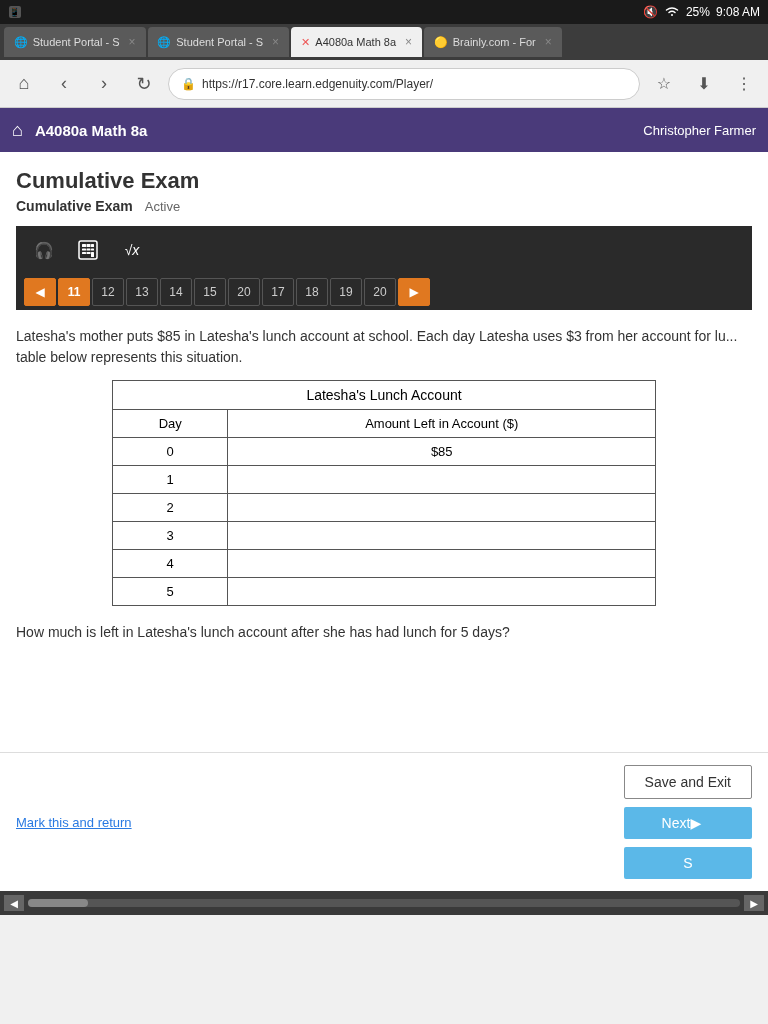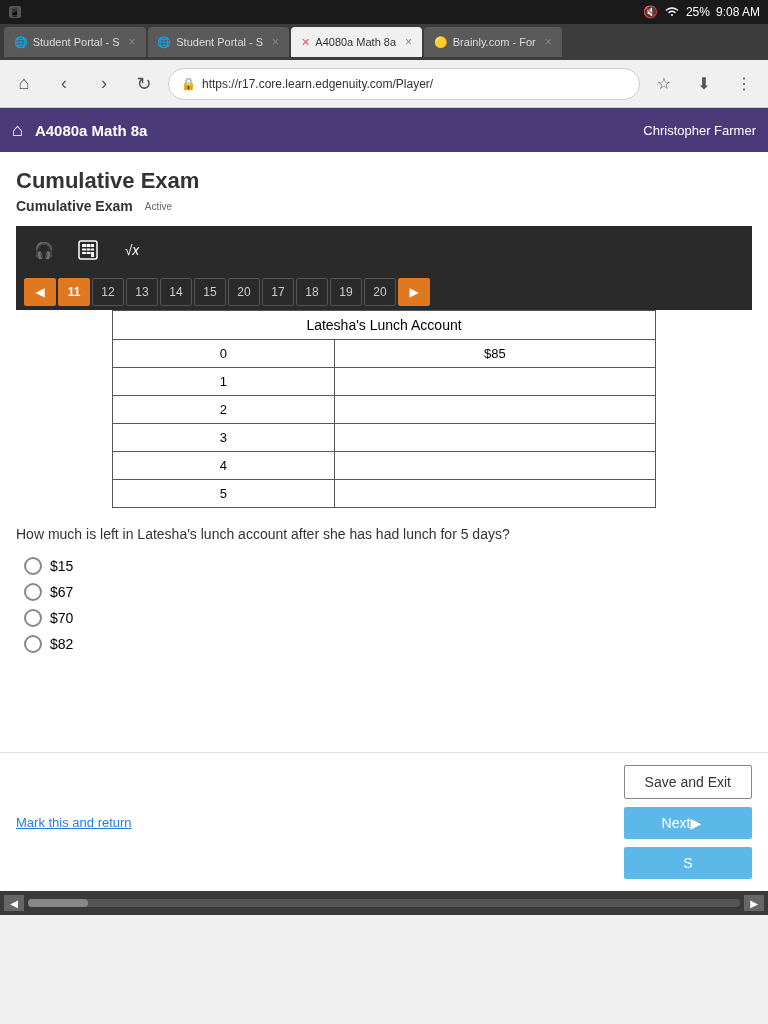--- a/index.html
+++ b/index.html
@@ -148,21 +148,21 @@
       align-items: center;
       gap: 12px;
       margin-bottom: 12px;
     }
     .breadcrumb-label {
       font-size: 14px;
       font-weight: bold;
       color: #333;
     }
     .status-active {
-      font-size: 10px;
+      font-size: 13px;
       color: #666;
     }
 
     
     .toolbar {
       background: #2a2a2a;
       display: flex;
       align-items: center;
       padding: 6px 8px;
       gap: 4px;
@@ -472,26 +472,33 @@
     <button class="page-btn">14</button>
     <button class="page-btn">15</button>
     <button class="page-btn">20</button>
     <button class="page-btn">17</button>
     <button class="page-btn">18</button>
     <button class="page-btn">19</button>
     <button class="page-btn">20</button>
     <button class="page-btn arrow">▶</button>
   </div>
 
+  <p class="question-text">
+    Latesha's mother puts $85 in Latesha's lunch account at school. Each day Latesha uses $3 from her account for lu... table below represents this situation.
+  </p>
 
   <table class="lunch-table">
     <thead>
       <tr>
         <th colspan="2" class="table-header">Latesha's Lunch Account</th>
       </tr>
+      <tr>
+        <th class="col-header">Day</th>
+        <th class="col-header">Amount Left in Account ($)</th>
+      </tr>
     </thead>
     <tbody>
       <tr>
         <td>0</td>
         <td>$85</td>
       </tr>
       <tr>
         <td>1</td>
         <td></td>
       </tr>
@@ -509,38 +516,20 @@
       </tr>
       <tr>
         <td>5</td>
         <td></td>
       </tr>
     </tbody>
   </table>
 
   <p class="answer-question">How much is left in Latesha's lunch account after she has had lunch for 5 days?</p>
 
-  <div class="answer-options">
-    <label class="answer-option">
-      <div class="radio-btn"></div>
-      <span>$15</span>
-    </label>
-    <label class="answer-option">
-      <div class="radio-btn"></div>
-      <span>$67</span>
-    </label>
-    <label class="answer-option">
-      <div class="radio-btn"></div>
-      <span>$70</span>
-    </label>
-    <label class="answer-option">
-      <div class="radio-btn"></div>
-      <span>$82</span>
-    </label>
-  </div>
 
 </div>
 
 <div class="bottom-bar">
   <button class="mark-link">Mark this and return</button>
   <div class="bottom-actions">
     <button class="btn-save-exit">Save and Exit</button>
     <button class="btn-next">
       <span>Next</span>
       <span>▶</span>

